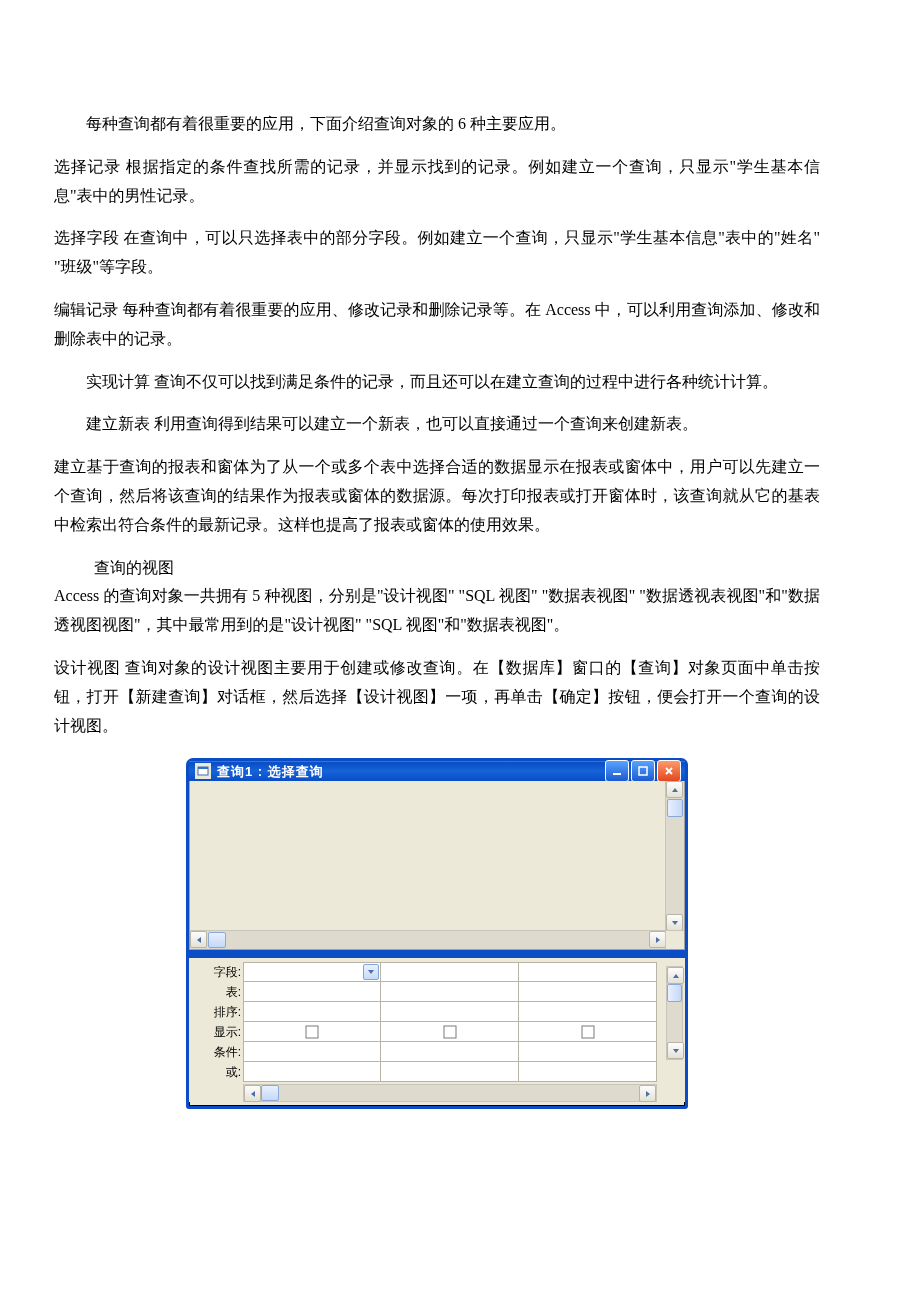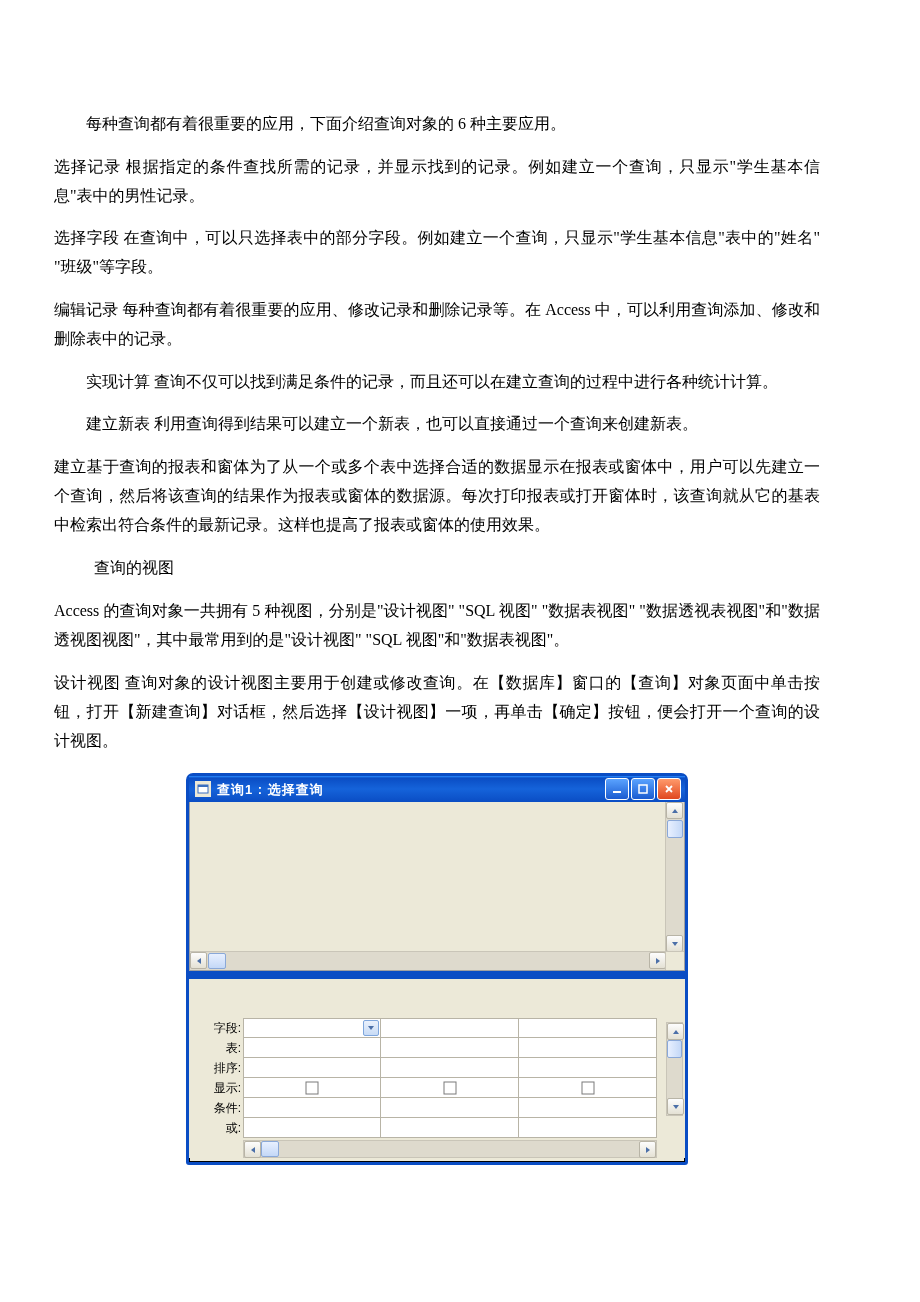--- a/index.html
+++ b/index.html
@@ -20,35 +20,35 @@
     text-align: justify;
   }
   .para {
     margin-bottom: 14px;
   }
   .indent {
     text-indent: 2em;
   }
   .section-title {
     text-indent: 2.5em;
-    margin-bottom: 15px;
+    margin-bottom: 0;
   }
   
   .access-window {
     width: 496px;
     margin: 18px auto 0 auto;
     border: 3px solid #0a4dc4;
     border-radius: 7px 7px 3px 3px;
     background: #ece9d8;
     font-family: "Tahoma","SimSun",sans-serif;
     font-size: 12px;
     box-shadow: 0 0 0 1px #000 inset;
   }
   .titlebar {
-    height: 26px;
+    height: 20px;
     background: linear-gradient(to bottom,#2a8cff 0%,#0a4dc4 8%,#1563da 50%,#0a4dc4 100%);
     display: flex;
     align-items: center;
     padding: 0 4px 0 6px;
   }
   .titlebar .win-icon {
     width: 16px;
     height: 16px;
     background: #ece9d8;
     margin-right: 6px;
@@ -215,21 +215,20 @@
     margin-bottom: 4px;
   }
   .grid-hscroll .sb-btn.lf-arrow { position:absolute; left:0; top:0; }
   .grid-hscroll .sb-btn.rt-arrow { position:absolute; right:0; top:0; }
   .grid-hscroll .thumb { position:absolute; left:17px; top:0; bottom:0; width:18px;
     background: linear-gradient(to bottom,#e8f0ff,#c4d8f7);
     border:1px solid #8aa8d8; border-radius:2px; box-sizing:border-box;}
   .grid-area {
     position: relative;
     padding-right: 20px;
-    margin-top: 35px;
   }
 </style>
 </head>
 <body>
 
 <div class="page">
 
   <p class="para indent">每种查询都有着很重要的应用，下面介绍查询对象的 6 种主要应用。</p>
 
   <p class="para">选择记录 根据指定的条件查找所需的记录，并显示找到的记录。例如建立一个查询，只显示"学生基本信息"表中的男性记录。</p>

